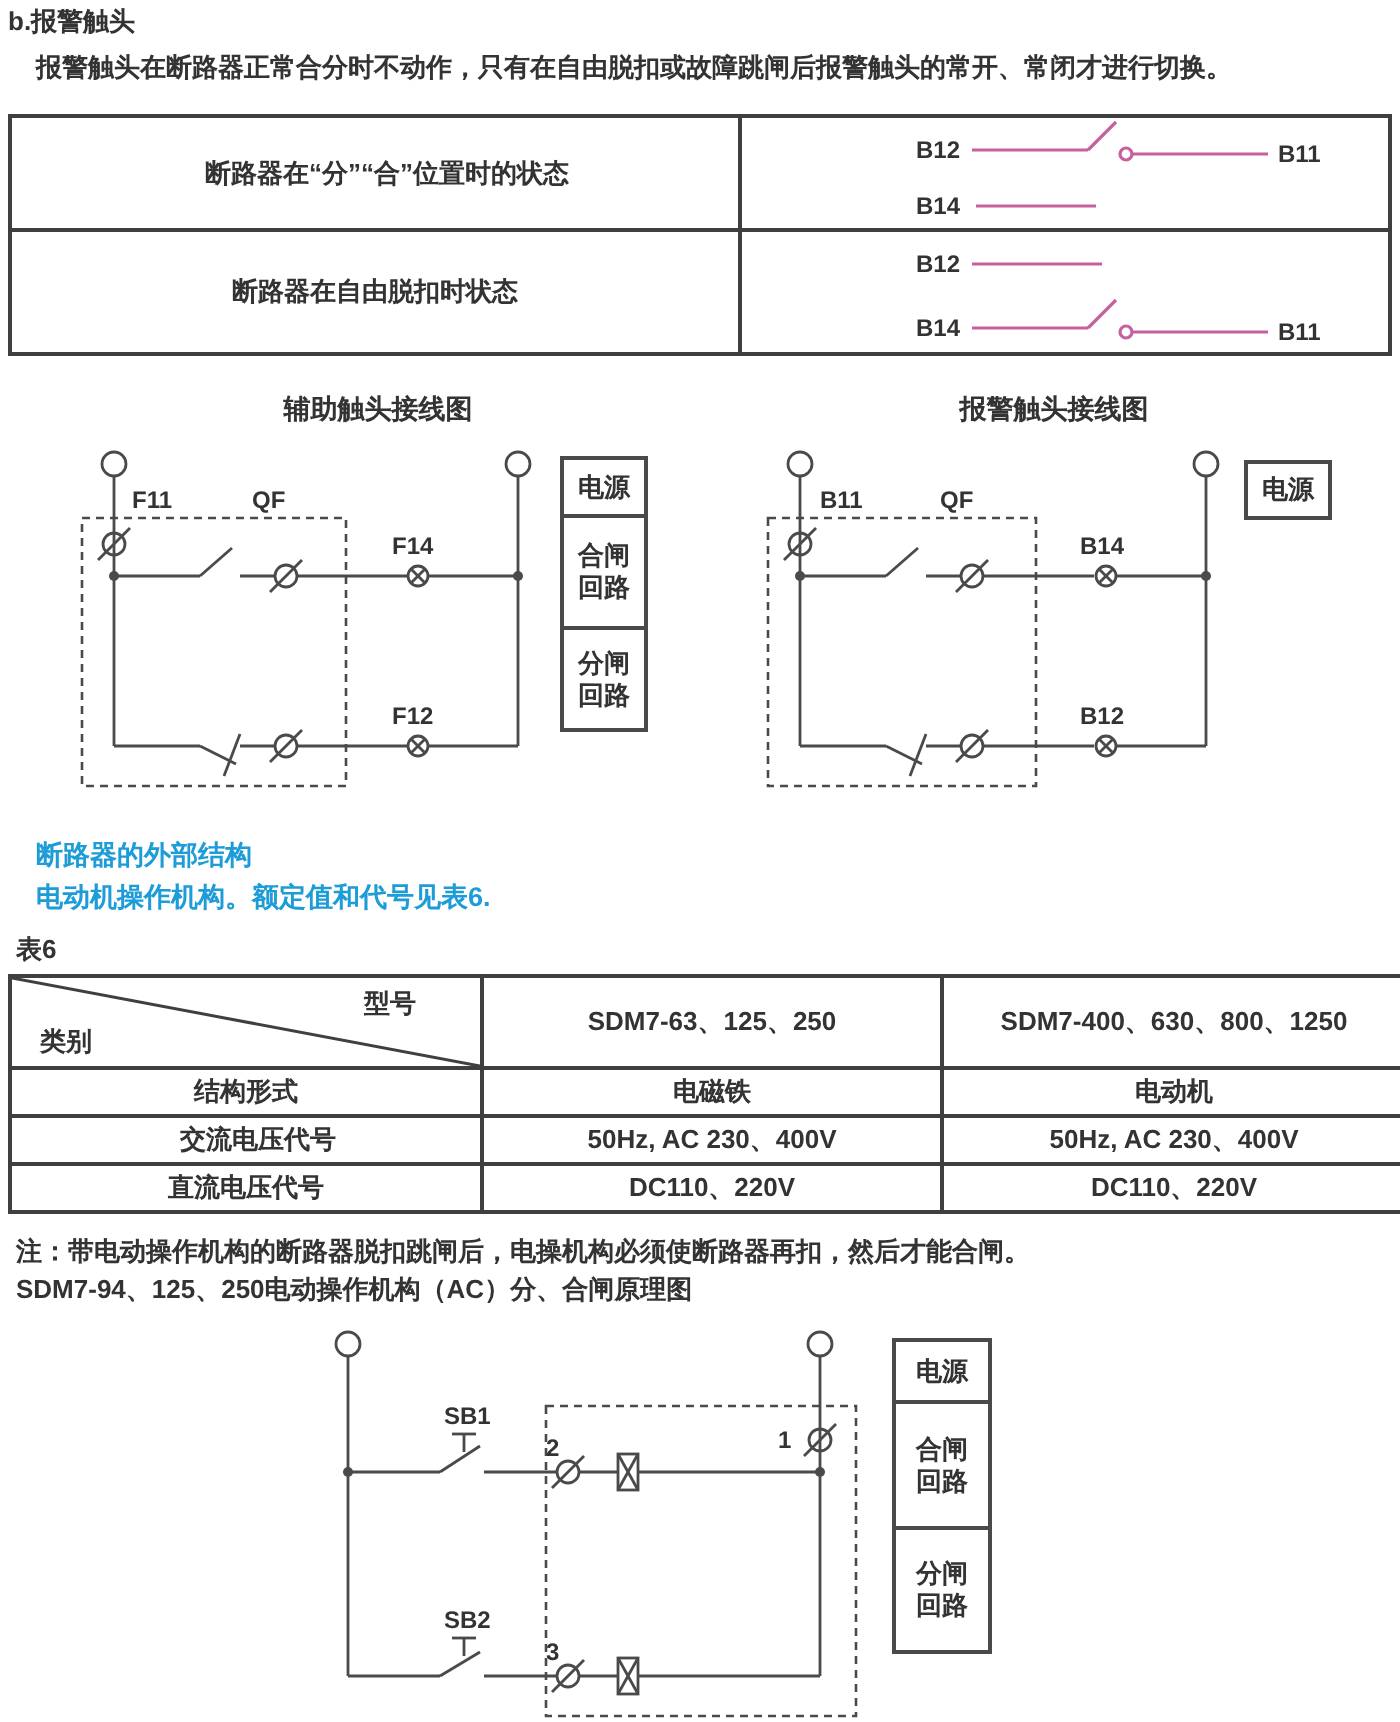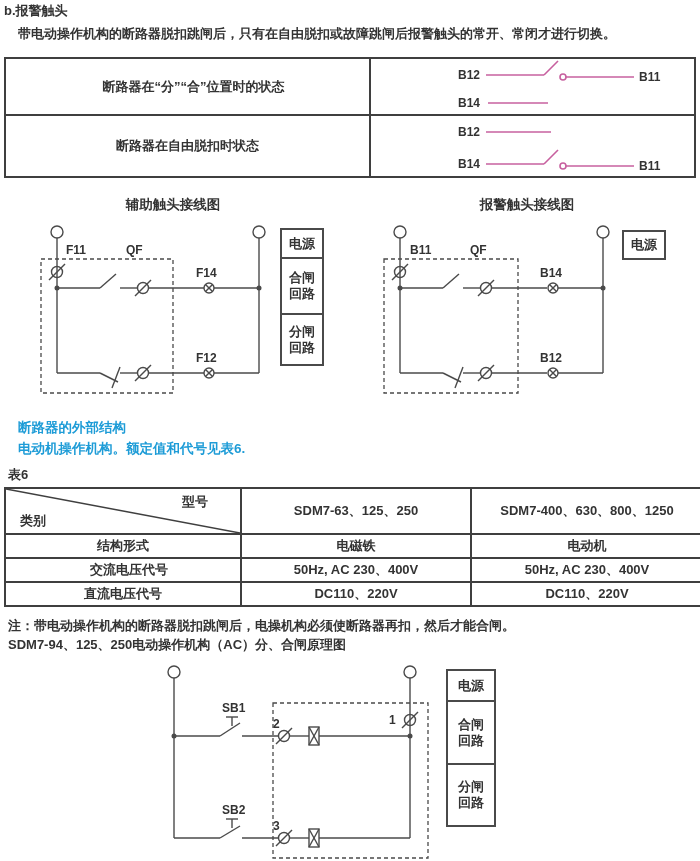--- a/index.html
+++ b/index.html
@@ -36,21 +36,21 @@
 
   .corner-top{position:absolute;top:4px;right:32px;font-size:13px;font-weight:bold;}
   .corner-bottom{position:absolute;bottom:3px;left:14px;font-size:13px;font-weight:bold;}
 </style>
 </head>
 <body>
 
 <div class="page">
 
   <div class="abs heading" style="left:4px;top:2px;">b.报警触头</div>
-  <div class="abs para" style="left:18px;top:24px;width:676px;">带电动操作机构的断路器脱扣跳闸后，只有在自由脱扣或故障跳闸后报警触头的常开、常闭才进行切换。</div>
+  <div class="abs para" style="left:18px;top:24px;width:676px;">报警触头在断路器正常合分时不动作，只有在自由脱扣或故障跳闸后报警触头的常开、常闭才进行切换。</div>
 
   <table class="tb abs" style="left:4px;top:57px;width:692px;">
     <tbody>
         <tr>
       <td style="width:351px;height:55px;padding-left:12px;">断路器在“分”“合”位置时的状态</td>
       <td class="rel" style="height:55px;">
         <svg class="diagram" style="left:85px;top:1px;" width="250" height="53" viewBox="0 0 250 53">
           <text class="lbl" x="2" y="19">B12</text>
           <g class="pk">
             <line x1="30" y1="15" x2="88" y2="15"></line>
@@ -81,21 +81,21 @@
             <circle cx="107" cy="47" r="3"></circle>
             <line x1="110" y1="47" x2="178" y2="47"></line>
           </g>
           <text class="lbl" x="183" y="51">B11</text>
         </svg>
       </td>
     </tr>
   </tbody>
     </table>
 
-  <div class="abs diagram-title" style="left:88px;top:196px;">辅助触头接线图</div>
+  <div class="abs diagram-title" style="left:104px;top:196px;">辅助触头接线图</div>
   <div class="abs diagram-title" style="left:442px;top:196px;">报警触头接线图</div>
 
   <svg class="diagram" style="left:30px;top:218px;" width="300" height="195" viewBox="0 0 300 195">
     <g class="w">
       <line x1="27" y1="20" x2="27" y2="155"></line>
       <line x1="229" y1="20" x2="229" y2="155"></line>
       <line x1="27" y1="70" x2="70" y2="70"></line>
       <line x1="70" y1="70" x2="86" y2="56"></line>
       <line x1="90" y1="70" x2="107" y2="70"></line>
       <line x1="119" y1="70" x2="174" y2="70"></line>

